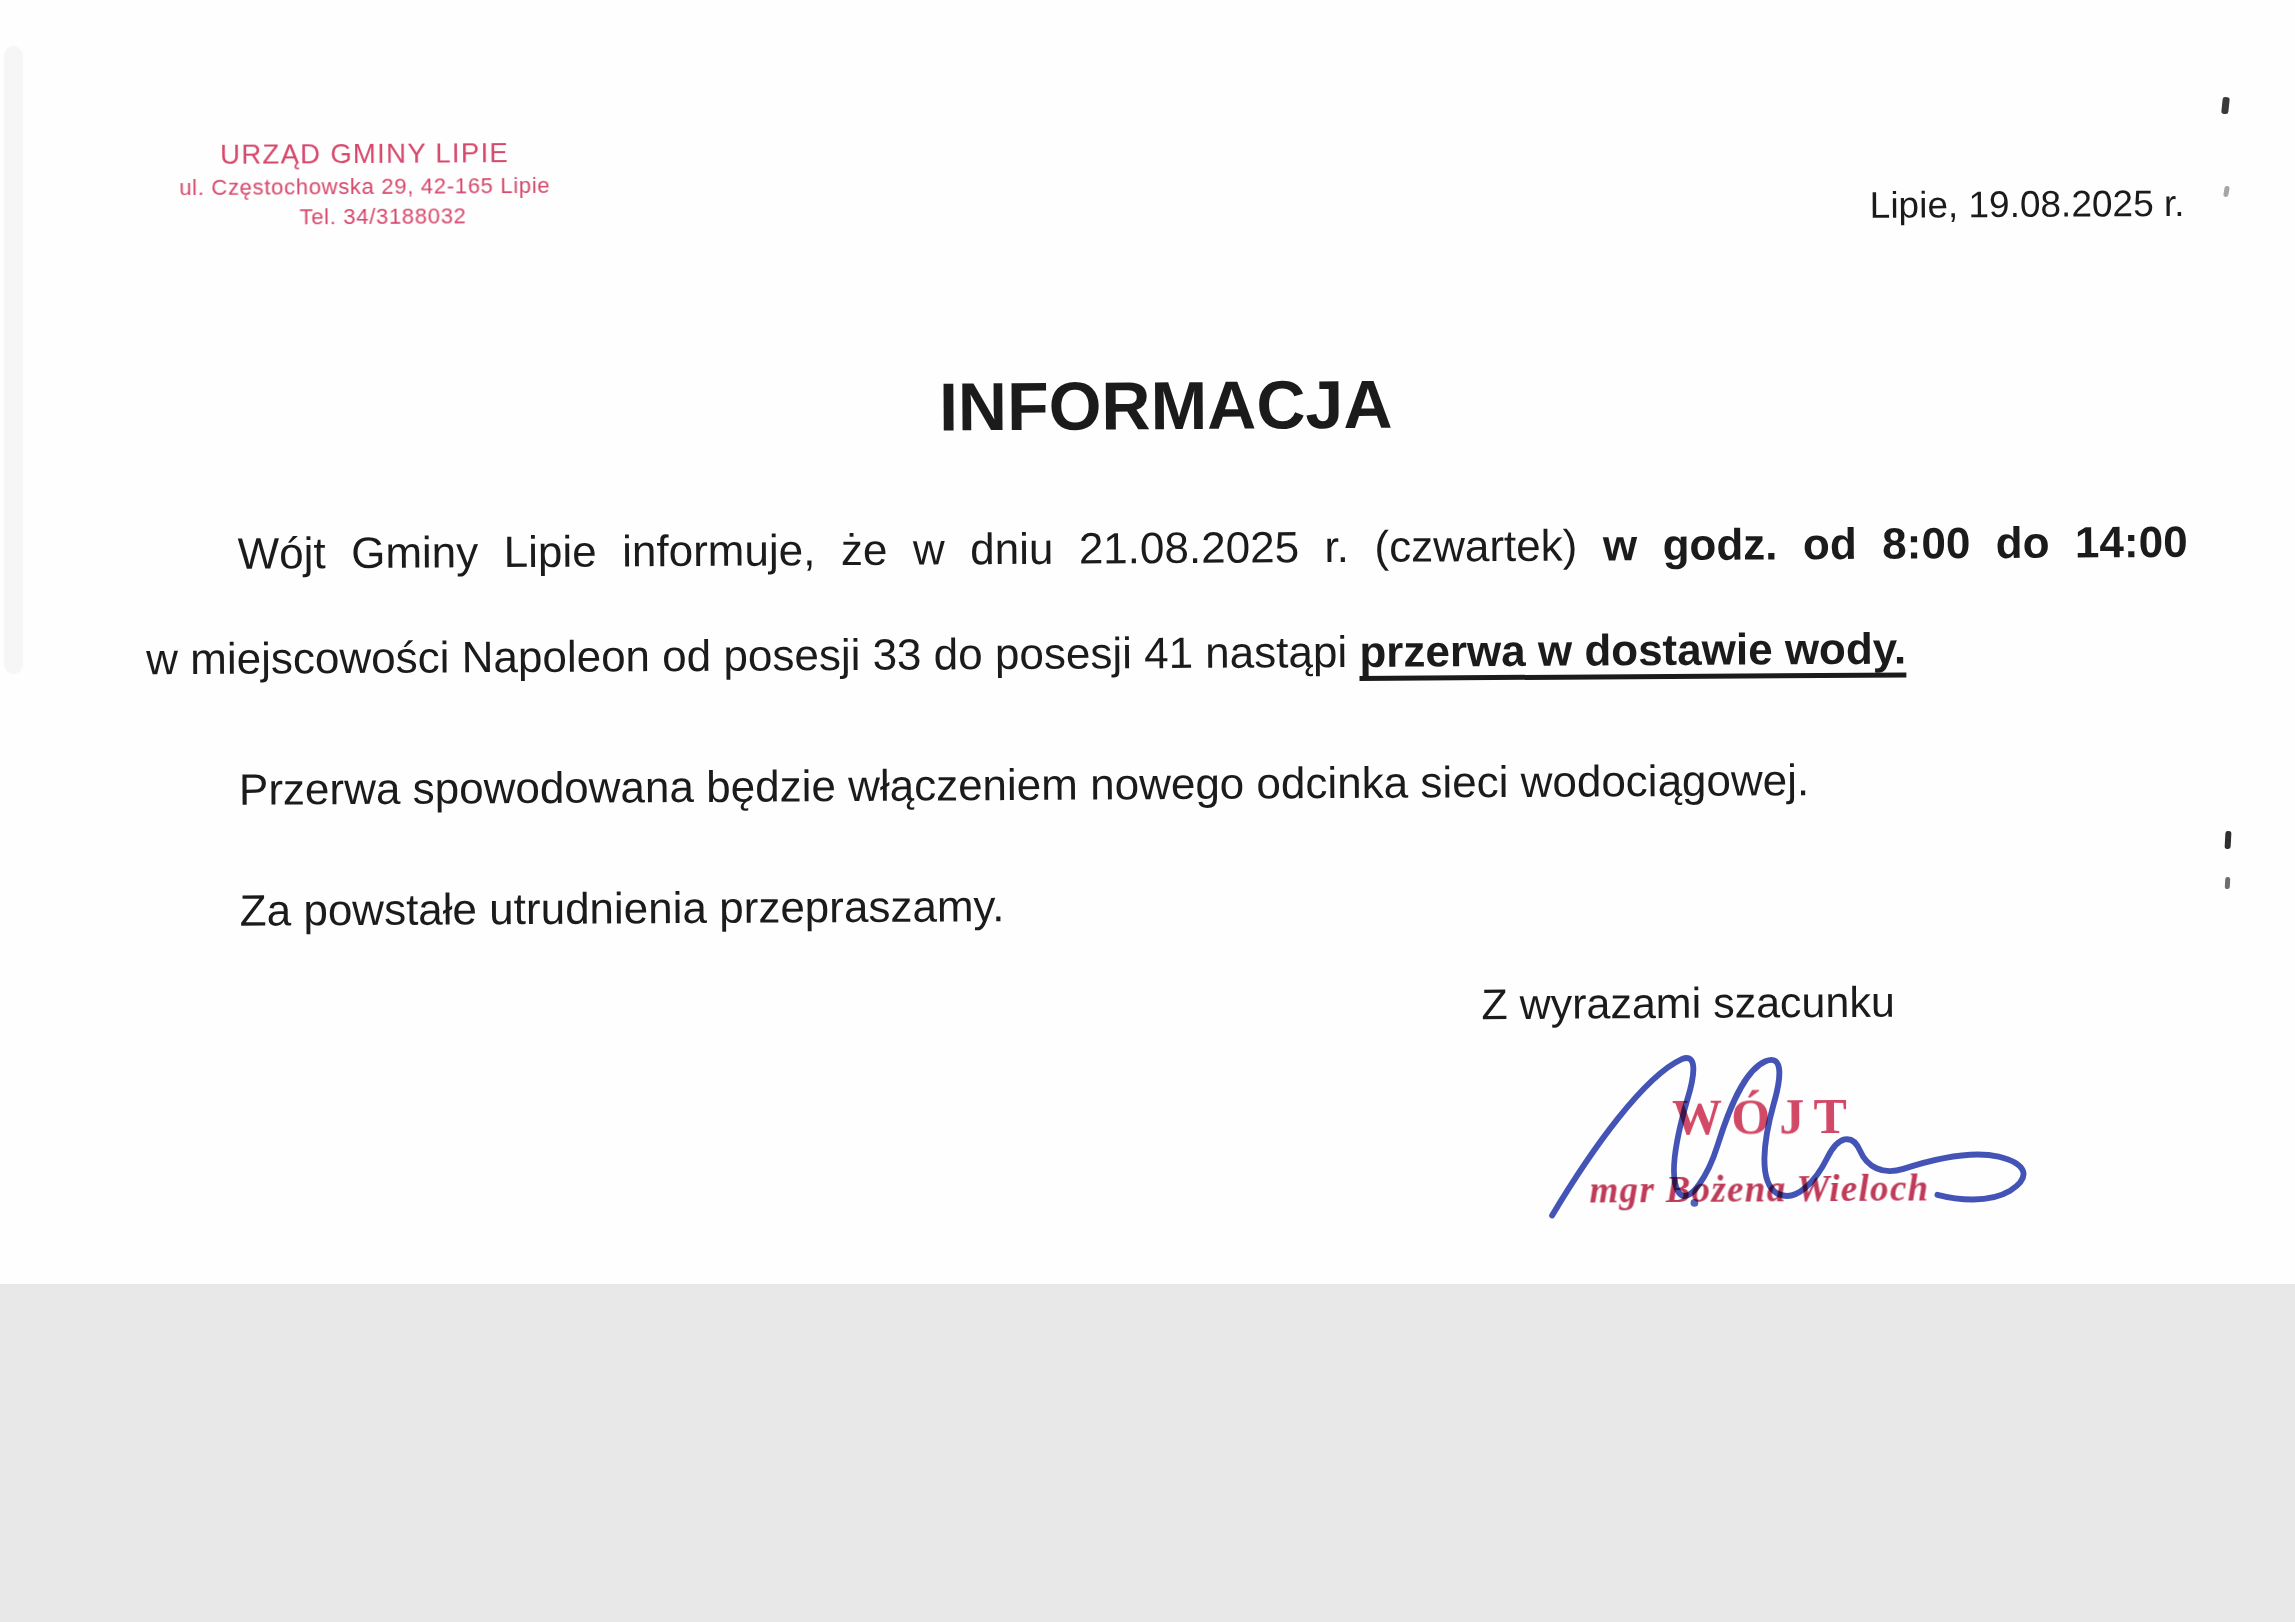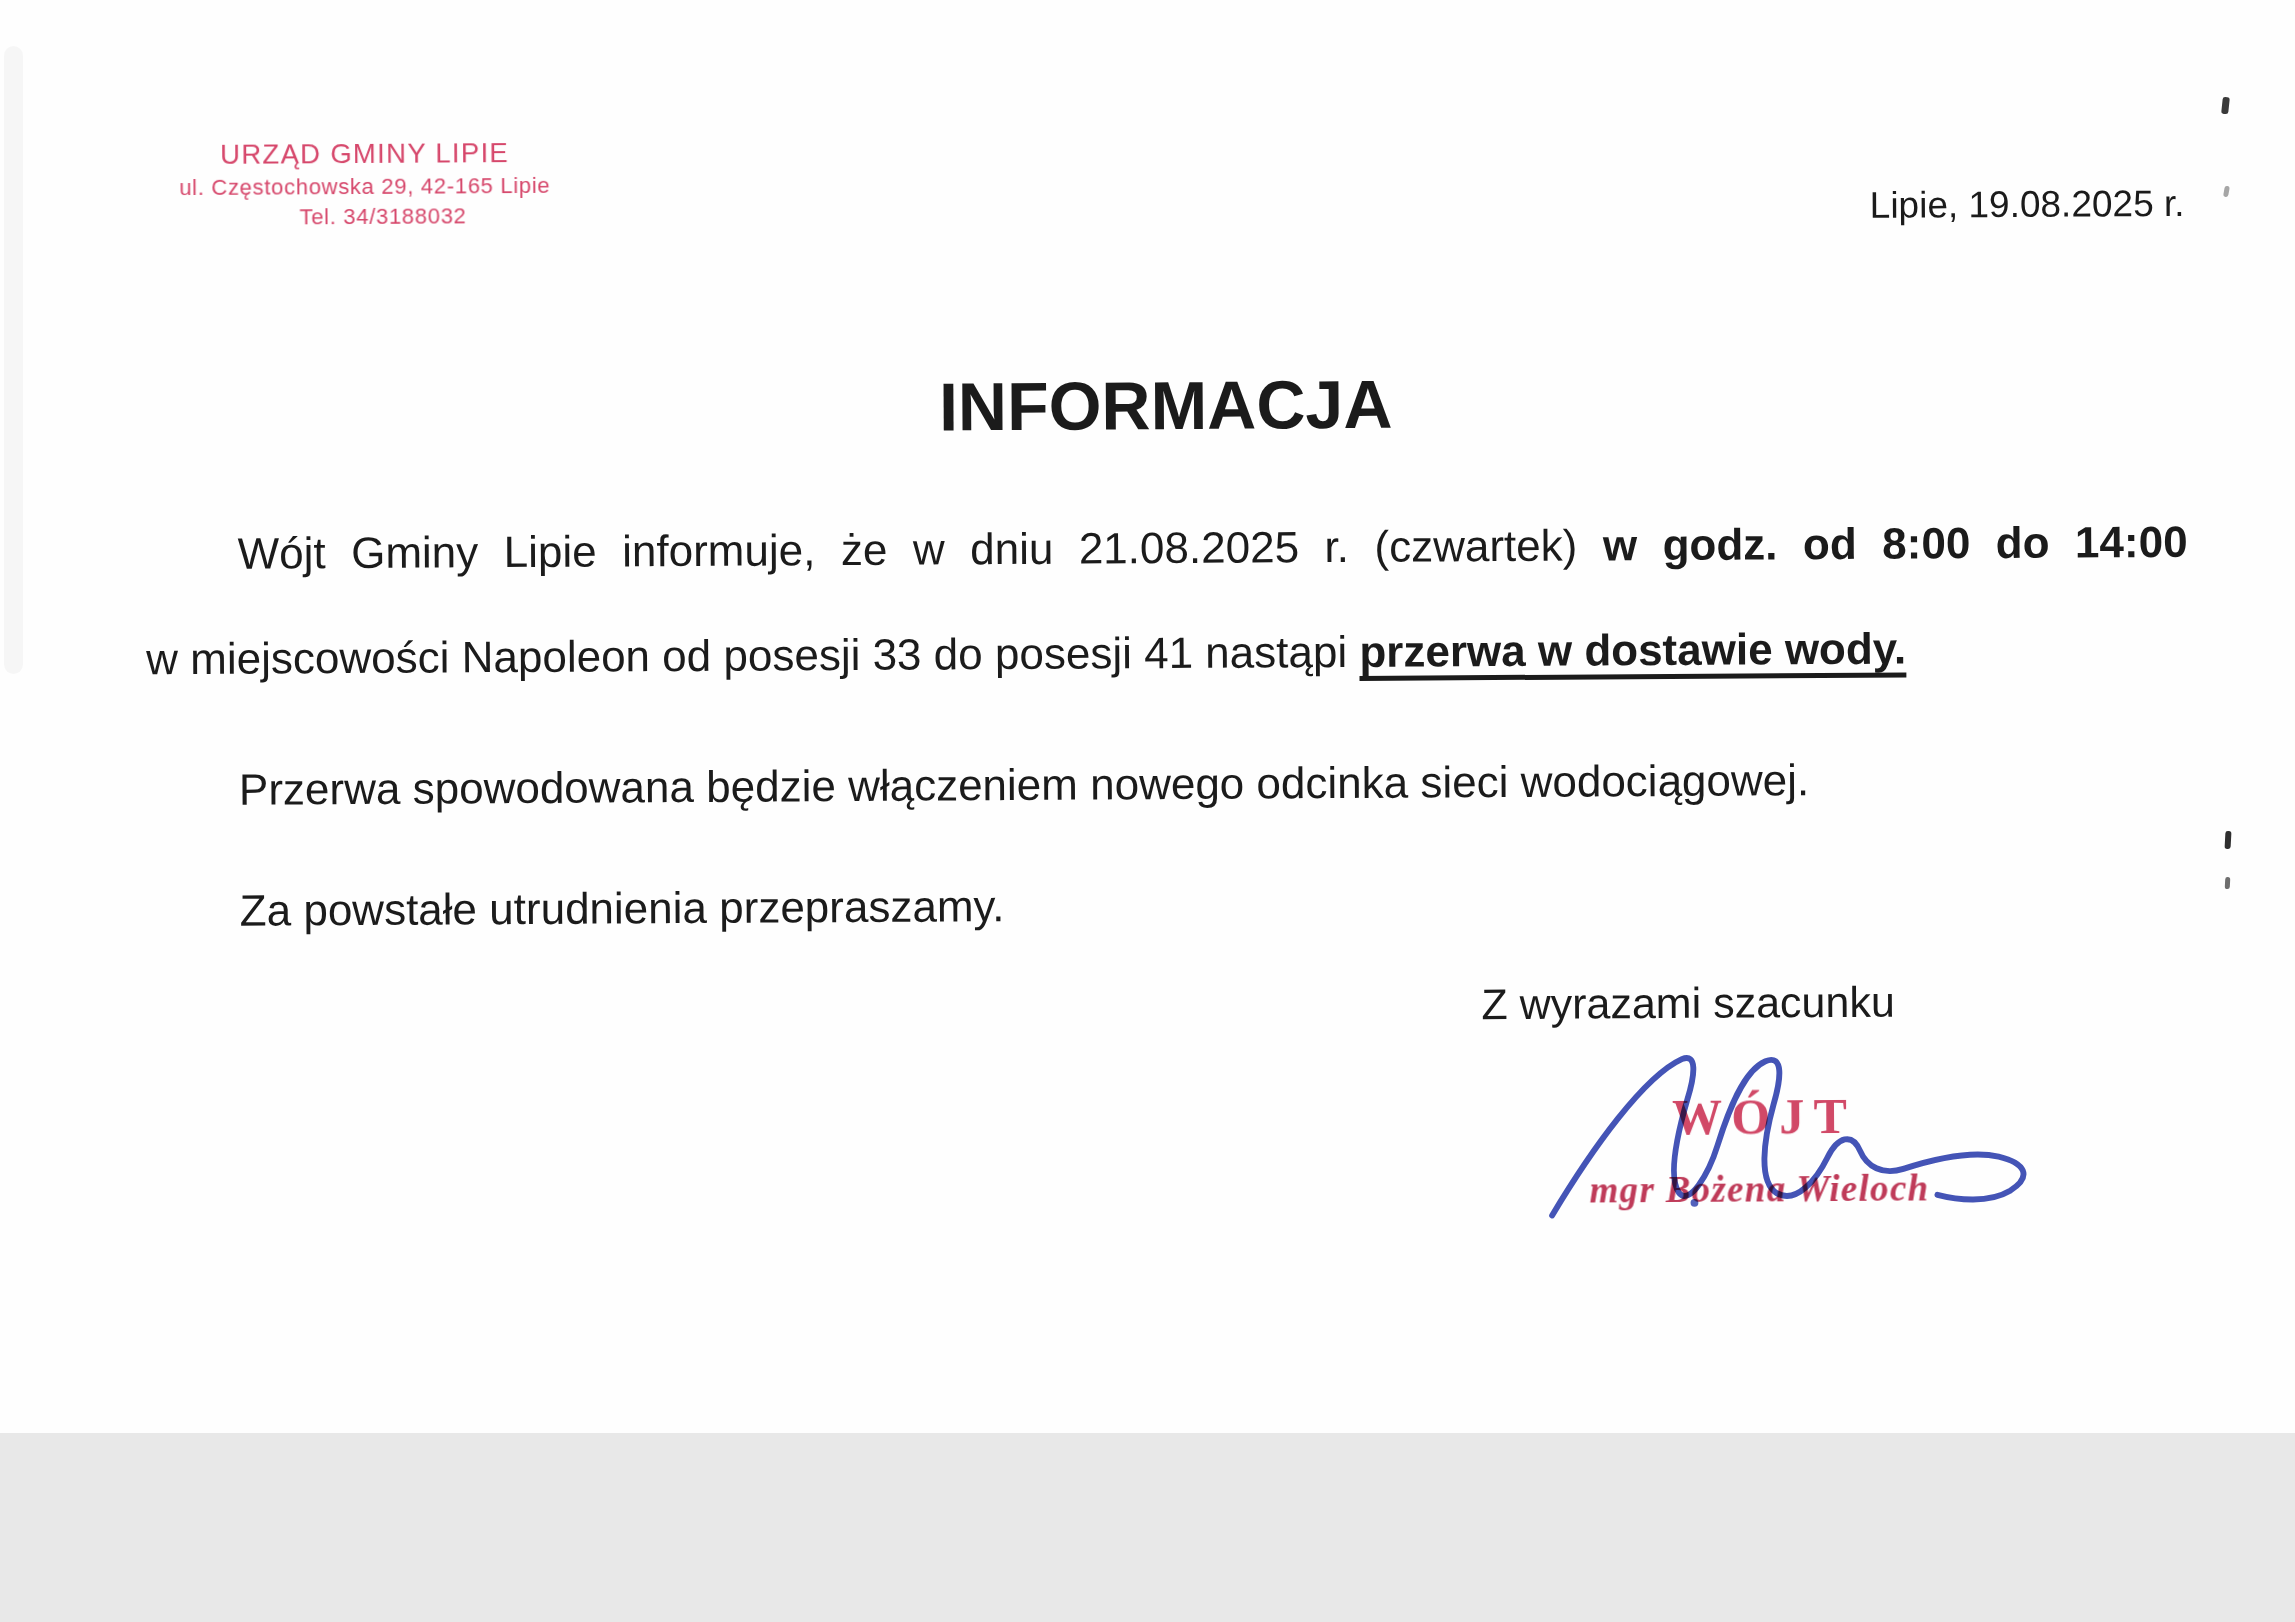--- a/index.html
+++ b/index.html
@@ -1,19 +1,19 @@
 <!DOCTYPE html>
 <html lang="pl" style="font-size:10.5px"><head>
 <meta charset="utf-8">
 <style>
   html, body { margin: 0; padding: 0; background: #e8e8e8; }
   .page {
     position: relative;
     width: 2295px;
-    height: 1433px;
+    height: 1284px;
     background: #fefefe;
     overflow: hidden;
     font-family: "Liberation Sans", sans-serif;
     color: #1b1b1b;
   }
   .content {
     position: absolute;
     inset: 0;
     transform: rotate(-0.35deg);
     transform-origin: 196px 785px;

